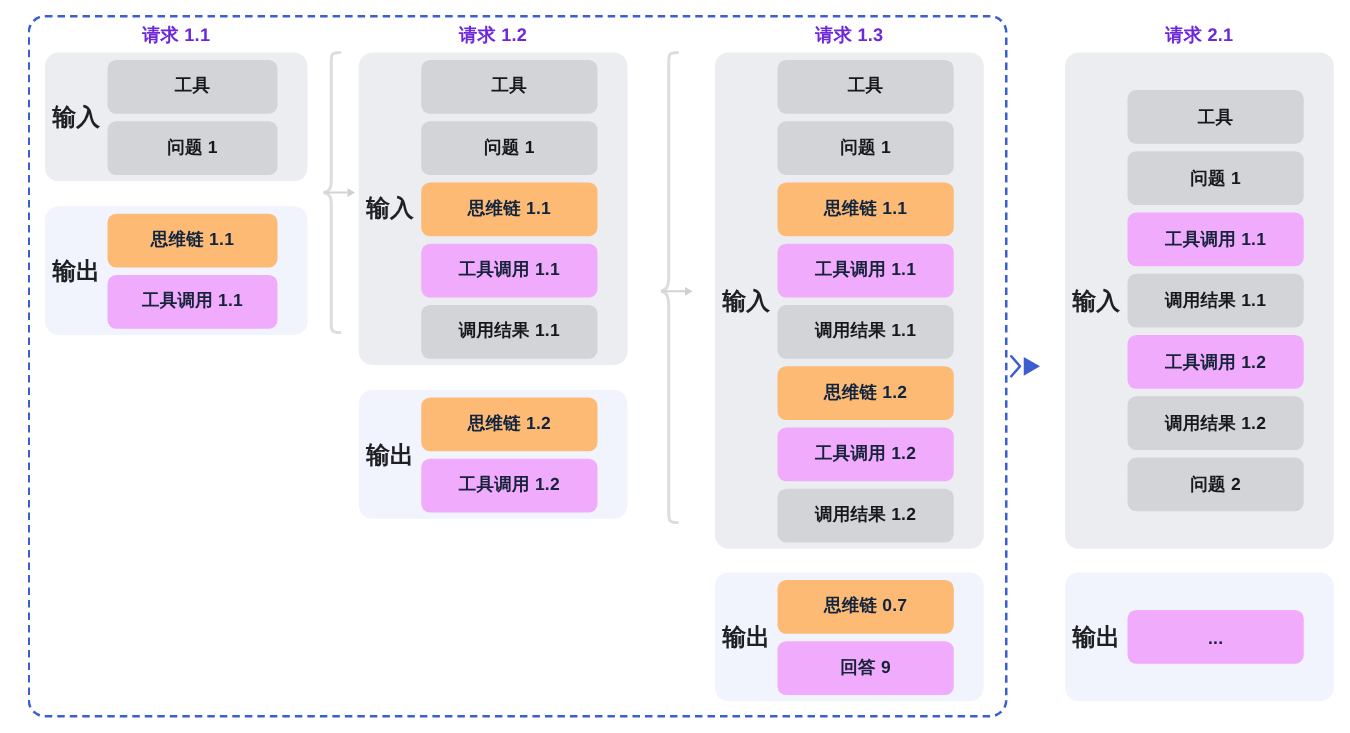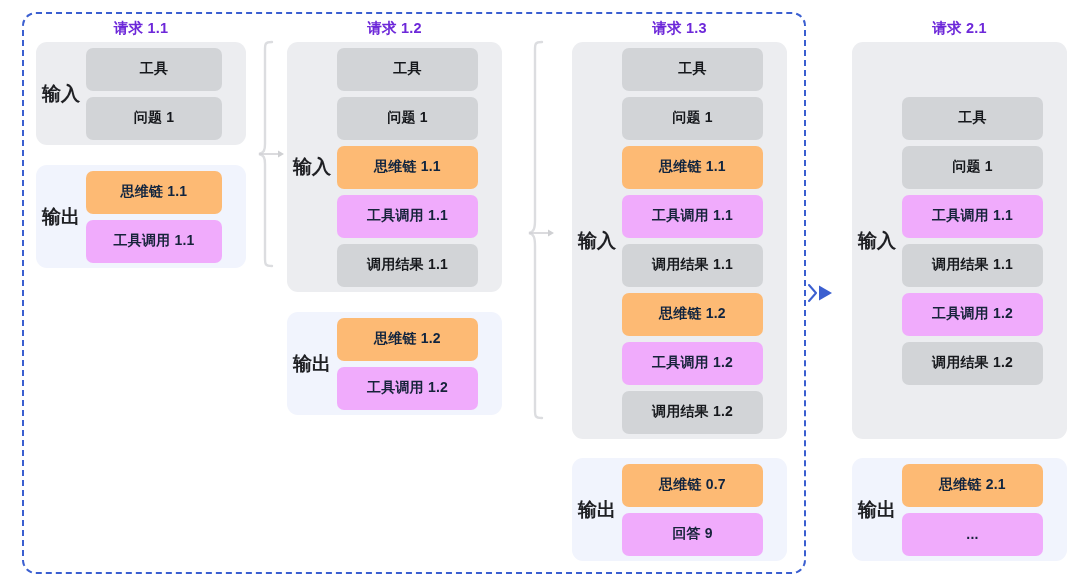--- a/index.html
+++ b/index.html
@@ -187,25 +187,25 @@
 
     <div class="group input" style="left:0; top:42px; width:215px; height:397px;">
       <div class="group-label">输入</div>
       <div class="chips">
         <div class="chip gray">工具</div>
         <div class="chip gray">问题 1</div>
         <div class="chip lightblue">工具调用 1.1</div>
         <div class="chip gray">调用结果 1.1</div>
         <div class="chip lightblue">工具调用 1.2</div>
         <div class="chip gray">调用结果 1.2</div>
+        <div class="chip gray">问题 2</div>
       </div>
     </div>
 
     <div class="group output" style="left:0; top:458px; width:215px; height:103px;">
       <div class="group-label">输出</div>
       <div class="chips">
-        <div class="chip blue">思维链 2.1</div>
         <div class="chip lightblue">...</div>
       </div>
     </div>
   </div>
 
 </div>
 
 </body></html>

